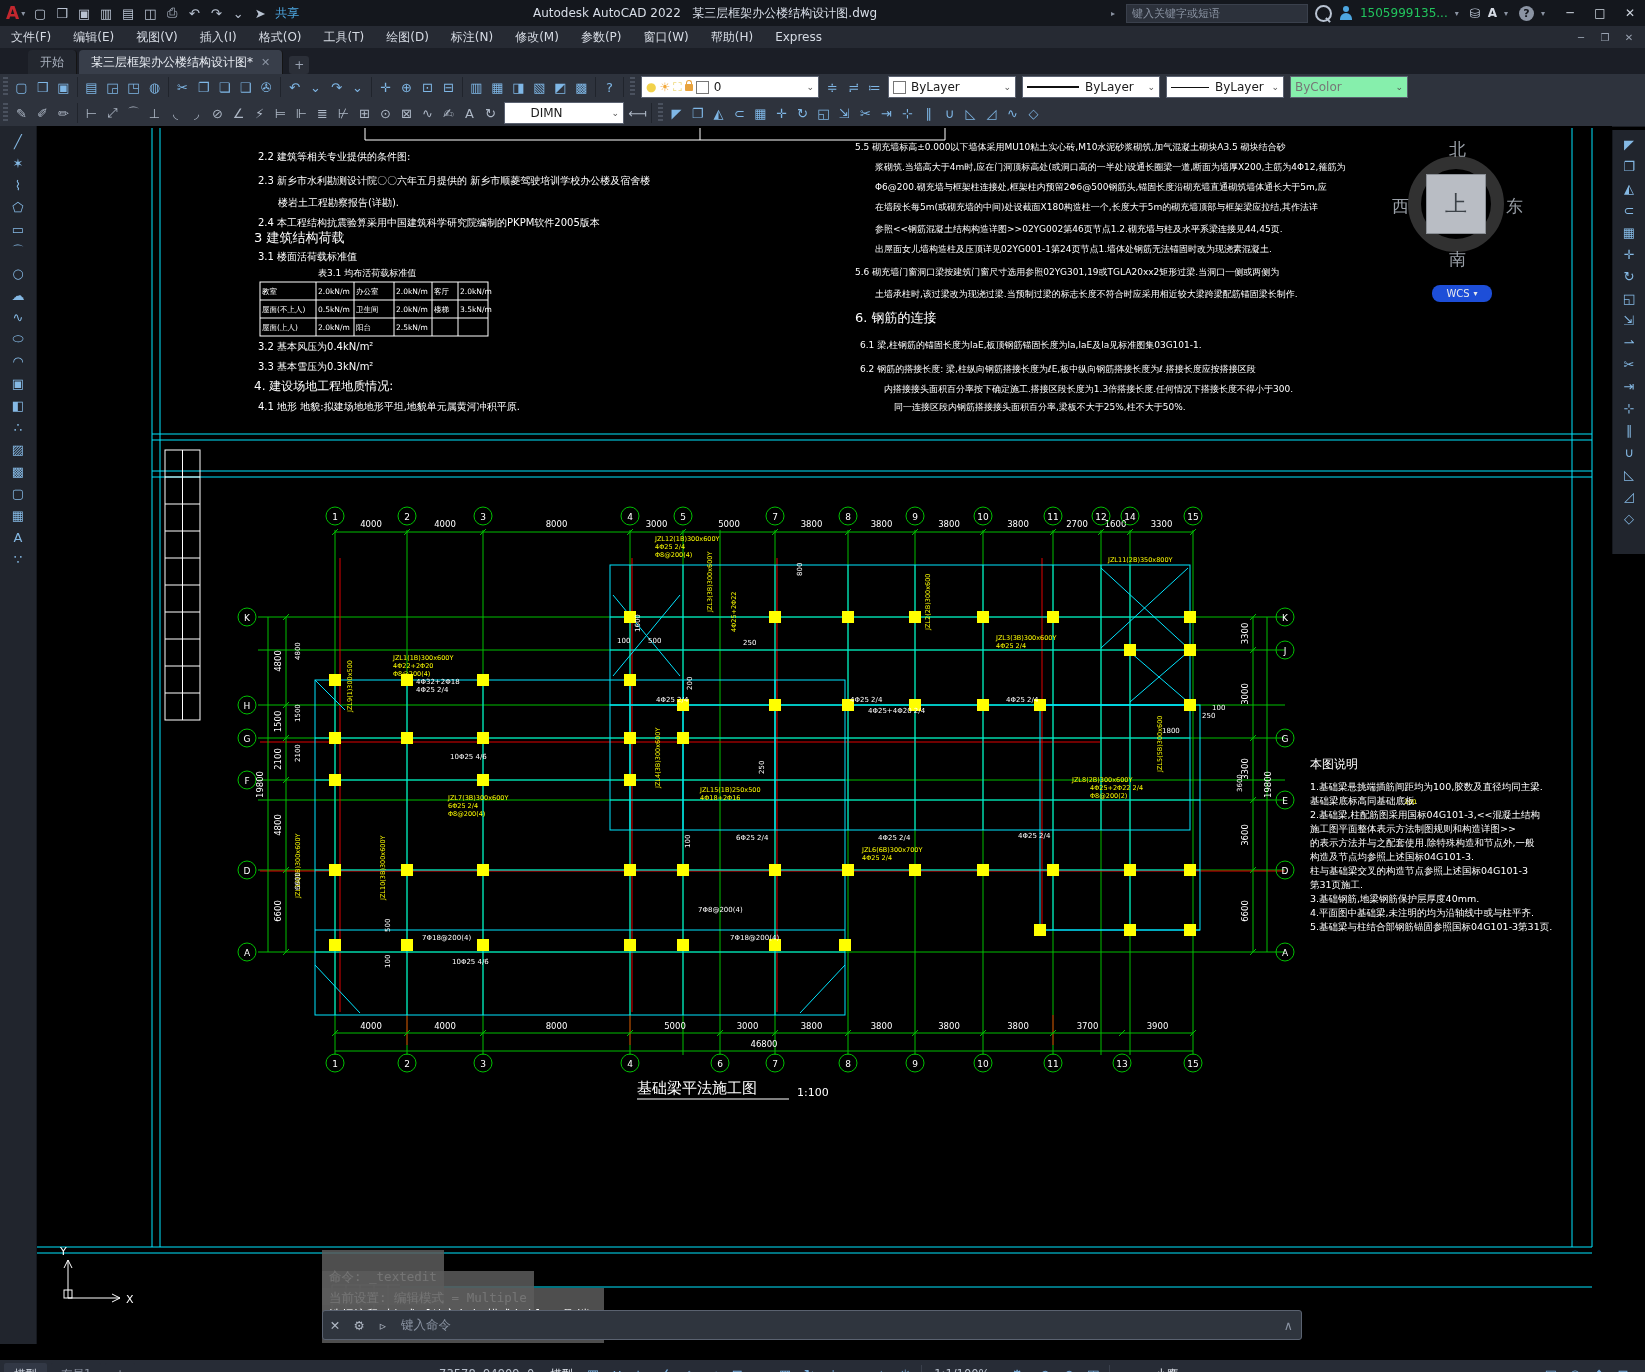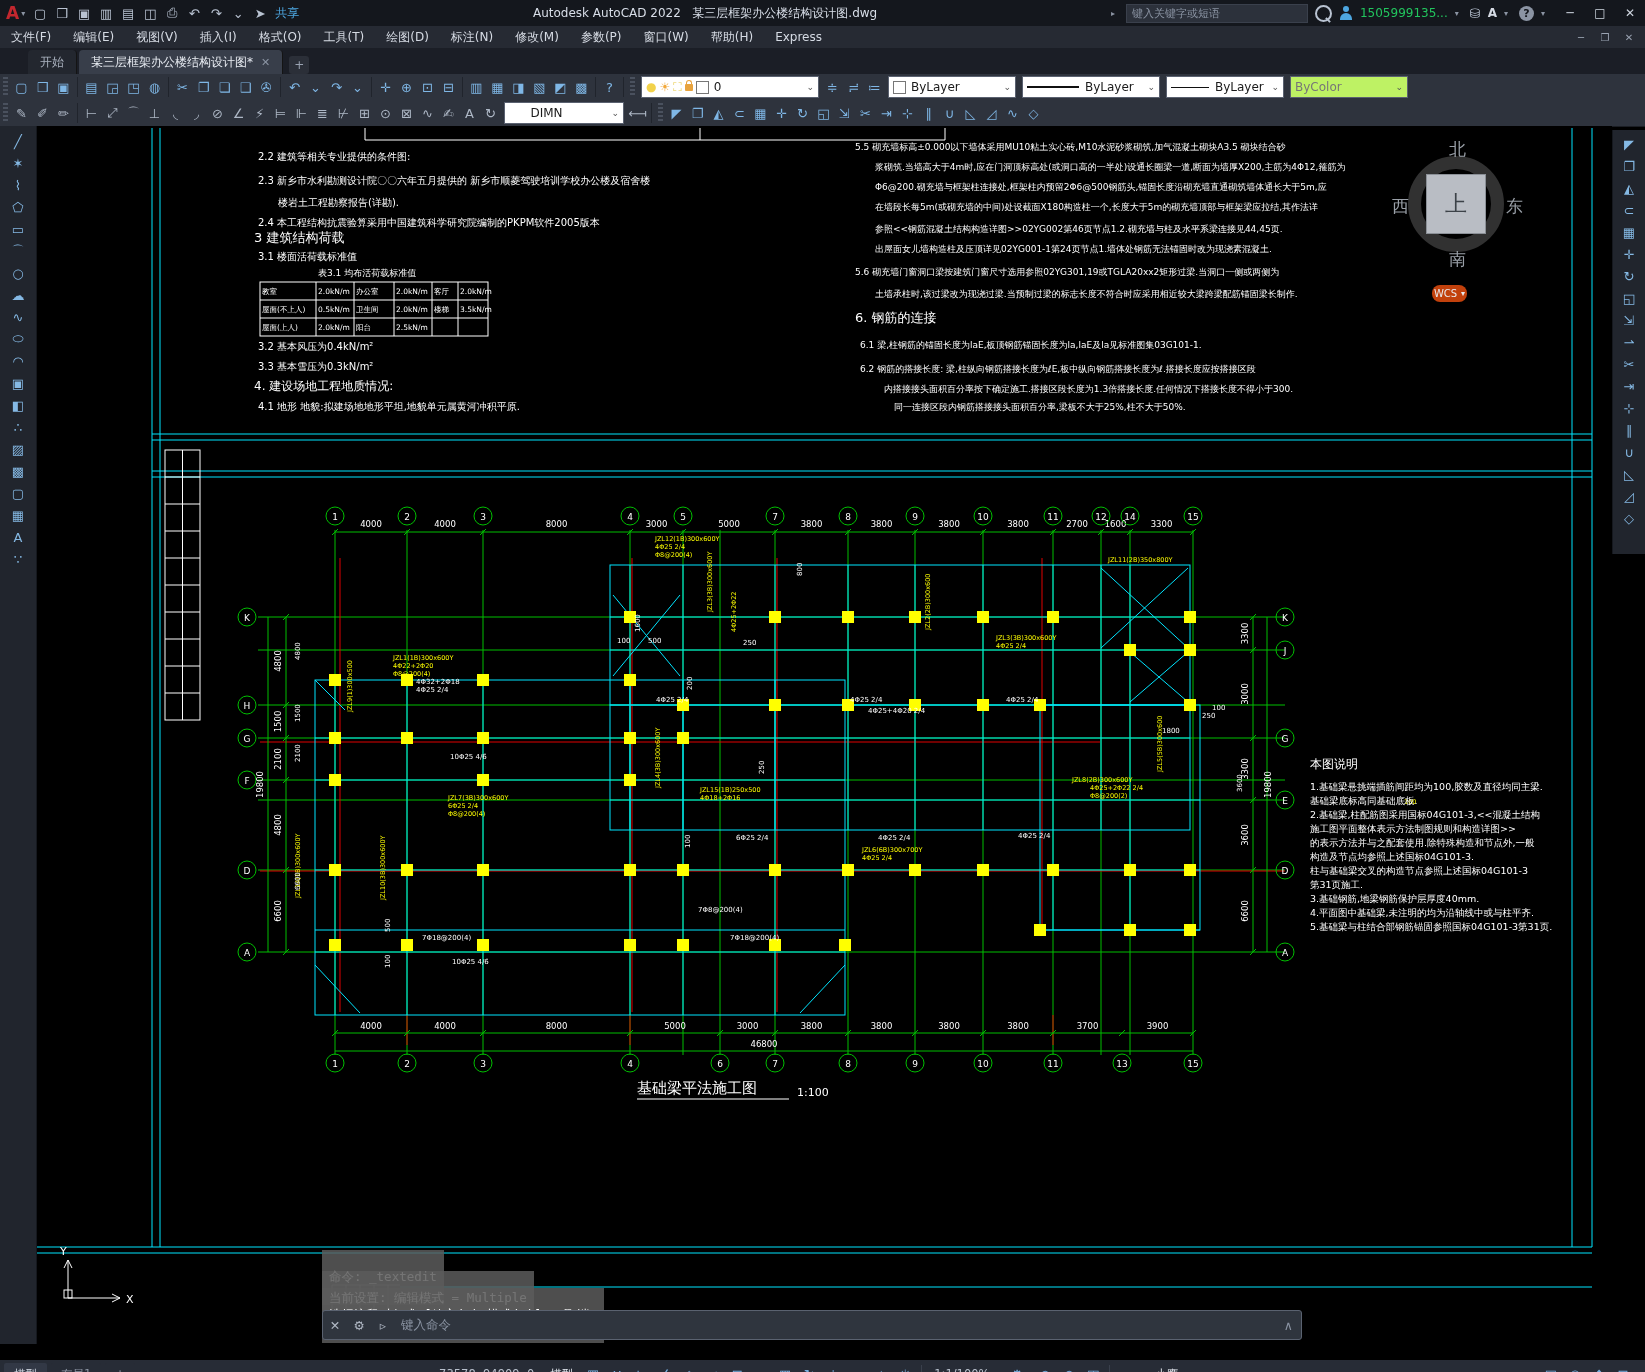--- a/index.html
+++ b/index.html
@@ -26,41 +26,41 @@
   .ftab-add{width:20px;height:18px;margin-left:6px;background:#2b2f38;color:#9aa3b2;display:flex;align-items:center;justify-content:center;border-radius:3px;font-size:12px;}
   
   #toolbar1{left:0;top:74px;width:1645px;height:26px;background:#2e333d;border-bottom:1px solid #23272f;display:flex;align-items:center;}
   #toolbar2{left:0;top:100px;width:1645px;height:26px;background:#2e333d;border-bottom:1px solid #1b1e24;display:flex;align-items:center;}
   .tb-icon{width:21px;height:21px;display:inline-flex;align-items:center;justify-content:center;color:#7fb7e6;font-size:13px;}
   .tb-icon.gray{color:#aeb8c6;}
   .tb-sep{width:1px;height:20px;background:#20242c;margin:0 3px;}
   .grip{width:5px;height:20px;margin:0 3px;background:repeating-linear-gradient(180deg,#4a515e 0 2px,transparent 2px 4px);}
   .combo{height:20px;background:#fff;color:#1a1a1a;font-size:12px;display:flex;align-items:center;padding:0 4px;border:1px solid #5a6170;margin:0 3px;}
   .combo .carr{margin-left:auto;color:#555;font-size:9px;padding-left:6px;}
-  .combo.dis{background:#bef264;color:#777;}
+  .combo.dis{background:#86efac;color:#777;}
   .colorchip{width:11px;height:11px;background:#fff;border:1px solid #777;margin-right:5px;}
   .lineglyph{width:52px;height:2px;background:#111;margin-right:6px;}
   .lineglyph.thin{height:1px;}
   .lockicon{width:8px;height:7px;background:#e8a33d;position:relative;border-radius:1px;margin:0 3px;}
   .lockicon::before{content:"";position:absolute;top:-4px;left:1px;width:4px;height:4px;border:1px solid #e8a33d;border-bottom:none;border-radius:3px 3px 0 0;}
   .bulb{color:#f2d24b;} .sun{color:#f2a93b;} .frame{color:#e8cc4e;}
   
   #lefttools{left:0;top:126px;width:37px;height:1218px;background:#21252d;border-right:1px solid #15181e;display:flex;flex-direction:column;align-items:center;padding-top:4px;box-sizing:border-box;}
   #righttools{left:1612px;top:130px;width:33px;height:424px;background:#21252d;border-left:1px solid #15181e;display:flex;flex-direction:column;align-items:center;padding-top:3px;box-sizing:border-box;}
   .side-icon{width:24px;height:22px;display:flex;align-items:center;justify-content:center;color:#85b9e4;font-size:13px;}
   
   #canvas{left:37px;top:126px;width:1575px;height:1218px;background:#000;overflow:hidden;}
   #plan-svg{position:absolute;left:0;top:0;}
   text{font-family:"DejaVu Sans","Liberation Sans",sans-serif;}
   
   #viewcube{left:1398px;top:146px;width:120px;height:120px;}
   #vc-ring{position:absolute;left:10px;top:10px;width:96px;height:96px;border-radius:50%;border:13px solid rgba(90,90,90,.55);box-sizing:border-box;}
   #vc-face{position:absolute;left:28px;top:28px;width:58px;height:58px;background:#b9bdc4;border:1px solid #8b9097;display:flex;align-items:center;justify-content:center;color:#3c4248;font-size:22px;}
   .vc-lab{position:absolute;color:#9aa0a8;font-size:17px;}
-  #wcs{left:1432px;top:285px;width:35px;height:17px;background:#c2410c;border-radius:8px;color:#e8eaee;font-size:10px;display:flex;align-items:center;justify-content:center;gap:4px;}
+  #wcs{left:1432px;top:285px;width:60px;height:17px;background:#1d4ed8;border-radius:8px;color:#e8eaee;font-size:10px;display:flex;align-items:center;justify-content:center;gap:4px;}
   
   .cmdhist{position:absolute;background:rgba(92,92,92,.85);color:#fff;font-size:12.5px;padding:19px 7px;white-space:pre;font-family:"DejaVu Sans Mono","Liberation Mono",monospace;}
   #cmdbar{left:322px;top:1310px;width:978px;height:28px;background:#2f353e;border:1px solid #5a6270;border-radius:3px;display:flex;align-items:center;font-size:12.5px;color:#9aa3b2;}
   #cmdbar .cbtn{width:24px;text-align:center;color:#aeb6c2;}
   
   #statusbar{left:0;top:1360px;width:1645px;height:28px;background:#272c36;display:flex;align-items:center;font-size:11.5px;color:#aab3c0;}
   .sb-tab{height:22px;padding:0 10px;display:flex;align-items:center;background:#323845;margin-left:4px;border-radius:2px;color:#cfd6e0;}
   .sb-tab.inactive{background:#272c36;color:#8d95a4;}
   .sb-icon{width:24px;height:22px;display:inline-flex;align-items:center;justify-content:center;color:#77aede;font-size:13px;}
   .sb-text{margin:0 8px;color:#b9c1cd;}

